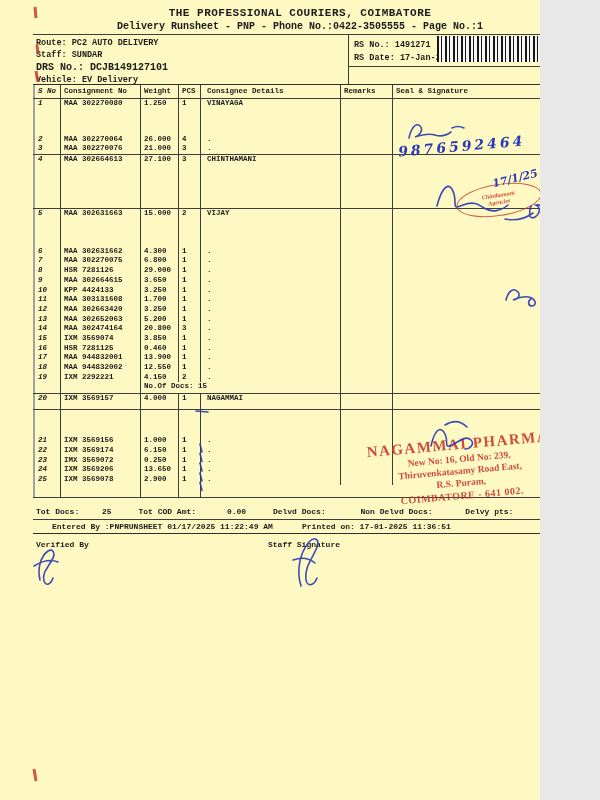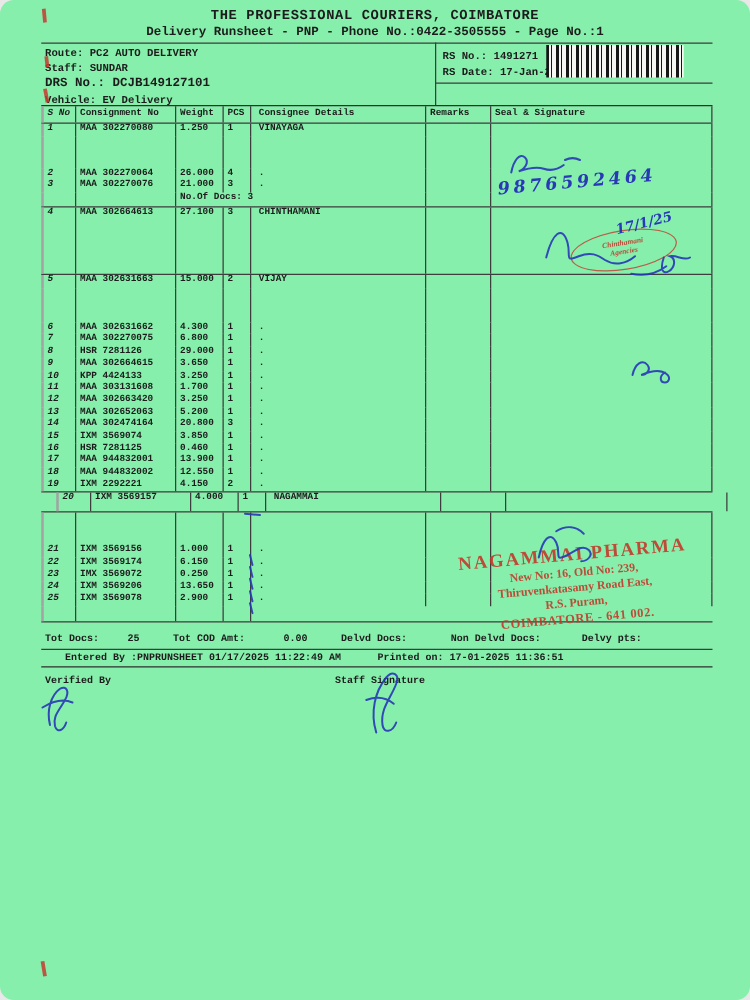--- a/index.html
+++ b/index.html
@@ -1,17 +1,17 @@
 <!DOCTYPE html>
 <html><head>
 <meta charset="utf-8">
 <style>
   html,body{margin:0;padding:0;background:#e8e8e8;}
-  .page{position:relative;width:600px;height:800px;background:#86efac;overflow:hidden;
-        font-family:"Liberation Mono",monospace;font-weight:bold;color:#1c1c1c;border-radius:11px;}
+  .page{position:relative;width:540px;height:800px;background:#fef9c3;overflow:hidden;
+        font-family:"Liberation Mono",monospace;font-weight:bold;color:#1c1c1c;}
   .abs{position:absolute;}
   .ctr{width:600px;text-align:center;left:0;}
   .hline{height:0;border-top:1px solid #3d3d3d;}
   .thick{border-top:1.4px solid #2e2e2e;}
   
   .tbl{position:absolute;left:33px;top:84px;width:537px;z-index:2;}
   .trow{display:grid;grid-template-columns:28px 80px 38px 22px 140px 52px 177px;
         font-size:7.5px;line-height:9.6px;min-height:9.7px;white-space:pre;}
   .trow>span{border-right:1px solid #3d3d3d;padding-left:3px;overflow:visible;}
   .trow>span:first-child{border-left:2px solid #a3a3a3;font-style:italic;}
@@ -78,43 +78,43 @@
       <span class="c3">PCS</span>
       <span class="c4">Consignee Details</span>
       <span class="c5">Remarks</span>
       <span class="c6">Seal &amp; Signature</span>
     </div>
     <div>
         <div class="trow"><span class="c0">1</span><span class="c1">MAA 302270080</span><span class="c2">1.250</span><span class="c3">1</span><span class="c4">VINAYAGA</span><span class="c5"></span><span class="c6"></span></div>
         <div class="trow" style="height: 26px;"><span class="c0"></span><span class="c1"></span><span class="c2"></span><span class="c3"></span><span class="c4"></span><span class="c5"></span><span class="c6"></span></div>
         <div class="trow"><span class="c0">2</span><span class="c1">MAA 302270064</span><span class="c2">26.000</span><span class="c3">4</span><span class="c4">.</span><span class="c5"></span><span class="c6"></span></div>
         <div class="trow"><span class="c0">3</span><span class="c1">MAA 302270076</span><span class="c2">21.000</span><span class="c3">3</span><span class="c4">.</span><span class="c5"></span><span class="c6"></span></div>
-        <div class="trow" style="height: 11px;"><span class="c0"></span><span class="c1"></span><span class="merge">No.Of Docs: 3</span><span class="c5"></span><span class="c6"></span></div>
         <div class="hline"></div>
         <div class="trow"><span class="c0">4</span><span class="c1">MAA 302664613</span><span class="c2">27.100</span><span class="c3">3</span><span class="c4">CHINTHAMANI</span><span class="c5"></span><span class="c6"></span></div>
         <div class="trow" style="height: 43px;"><span class="c0"></span><span class="c1"></span><span class="c2"></span><span class="c3"></span><span class="c4"></span><span class="c5"></span><span class="c6"></span></div>
         <div class="hline"></div>
         <div class="trow" style="height: 11px;"><span class="c0">5</span><span class="c1">MAA 302631663</span><span class="c2">15.000</span><span class="c3">2</span><span class="c4">VIJAY</span><span class="c5"></span><span class="c6"></span></div>
         <div class="trow" style="height: 27px;"><span class="c0"></span><span class="c1"></span><span class="c2"></span><span class="c3"></span><span class="c4"></span><span class="c5"></span><span class="c6"></span></div>
         <div class="trow"><span class="c0">6</span><span class="c1">MAA 302631662</span><span class="c2">4.300</span><span class="c3">1</span><span class="c4">.</span><span class="c5"></span><span class="c6"></span></div>
         <div class="trow"><span class="c0">7</span><span class="c1">MAA 302270075</span><span class="c2">6.800</span><span class="c3">1</span><span class="c4">.</span><span class="c5"></span><span class="c6"></span></div>
         <div class="trow"><span class="c0">8</span><span class="c1">HSR 7281126</span><span class="c2">29.000</span><span class="c3">1</span><span class="c4">.</span><span class="c5"></span><span class="c6"></span></div>
         <div class="trow"><span class="c0">9</span><span class="c1">MAA 302664615</span><span class="c2">3.650</span><span class="c3">1</span><span class="c4">.</span><span class="c5"></span><span class="c6"></span></div>
         <div class="trow"><span class="c0">10</span><span class="c1">KPP 4424133</span><span class="c2">3.250</span><span class="c3">1</span><span class="c4">.</span><span class="c5"></span><span class="c6"></span></div>
         <div class="trow"><span class="c0">11</span><span class="c1">MAA 303131608</span><span class="c2">1.700</span><span class="c3">1</span><span class="c4">.</span><span class="c5"></span><span class="c6"></span></div>
         <div class="trow"><span class="c0">12</span><span class="c1">MAA 302663420</span><span class="c2">3.250</span><span class="c3">1</span><span class="c4">.</span><span class="c5"></span><span class="c6"></span></div>
         <div class="trow"><span class="c0">13</span><span class="c1">MAA 302652063</span><span class="c2">5.200</span><span class="c3">1</span><span class="c4">.</span><span class="c5"></span><span class="c6"></span></div>
         <div class="trow"><span class="c0">14</span><span class="c1">MAA 302474164</span><span class="c2">20.800</span><span class="c3">3</span><span class="c4">.</span><span class="c5"></span><span class="c6"></span></div>
         <div class="trow"><span class="c0">15</span><span class="c1">IXM 3569074</span><span class="c2">3.850</span><span class="c3">1</span><span class="c4">.</span><span class="c5"></span><span class="c6"></span></div>
         <div class="trow"><span class="c0">16</span><span class="c1">HSR 7281125</span><span class="c2">0.460</span><span class="c3">1</span><span class="c4">.</span><span class="c5"></span><span class="c6"></span></div>
         <div class="trow"><span class="c0">17</span><span class="c1">MAA 944832001</span><span class="c2">13.900</span><span class="c3">1</span><span class="c4">.</span><span class="c5"></span><span class="c6"></span></div>
         <div class="trow"><span class="c0">18</span><span class="c1">MAA 944832002</span><span class="c2">12.550</span><span class="c3">1</span><span class="c4">.</span><span class="c5"></span><span class="c6"></span></div>
         <div class="trow"><span class="c0">19</span><span class="c1">IXM 2292221</span><span class="c2">4.150</span><span class="c3">2</span><span class="c4">.</span><span class="c5"></span><span class="c6"></span></div>
+        <div class="trow" style="height: 11px;"><span class="c0"></span><span class="c1"></span><span class="merge">No.Of Docs: 15</span><span class="c5"></span><span class="c6"></span></div>
         <div class="hline"></div>
-        <div class="trow" style="height: 15px; margin-left: 12px;"><span class="c0">20</span><span class="c1">IXM 3569157</span><span class="c2">4.000</span><span class="c3">1</span><span class="c4">NAGAMMAI</span><span class="c5"></span><span class="c6"></span></div>
+        <div class="trow" style="height: 15px;"><span class="c0">20</span><span class="c1">IXM 3569157</span><span class="c2">4.000</span><span class="c3">1</span><span class="c4">NAGAMMAI</span><span class="c5"></span><span class="c6"></span></div>
         <div class="hline"></div>
         <div class="trow" style="height: 26px;"><span class="c0"></span><span class="c1"></span><span class="c2"></span><span class="c3"></span><span class="c4"></span><span class="c5"></span><span class="c6"></span></div>
         <div class="trow"><span class="c0">21</span><span class="c1">IXM 3569156</span><span class="c2">1.000</span><span class="c3">1</span><span class="c4">.</span><span class="c5"></span><span class="c6"></span></div>
         <div class="trow"><span class="c0">22</span><span class="c1">IXM 3569174</span><span class="c2">6.150</span><span class="c3">1</span><span class="c4">.</span><span class="c5"></span><span class="c6"></span></div>
         <div class="trow"><span class="c0">23</span><span class="c1">IMX 3569072</span><span class="c2">0.250</span><span class="c3">1</span><span class="c4">.</span><span class="c5"></span><span class="c6"></span></div>
         <div class="trow"><span class="c0">24</span><span class="c1">IXM 3569206</span><span class="c2">13.650</span><span class="c3">1</span><span class="c4">.</span><span class="c5"></span><span class="c6"></span></div>
         <div class="trow"><span class="c0">25</span><span class="c1">IXM 3569078</span><span class="c2">2.900</span><span class="c3">1</span><span class="c4">.</span><span class="c5"></span><span class="c6"></span></div>
         <div class="trow" style="height: 12px;"><span class="c0"></span><span class="c1"></span><span class="c5"></span><span class="c6"></span></div>
         <div class="hline"></div>
       </div>

